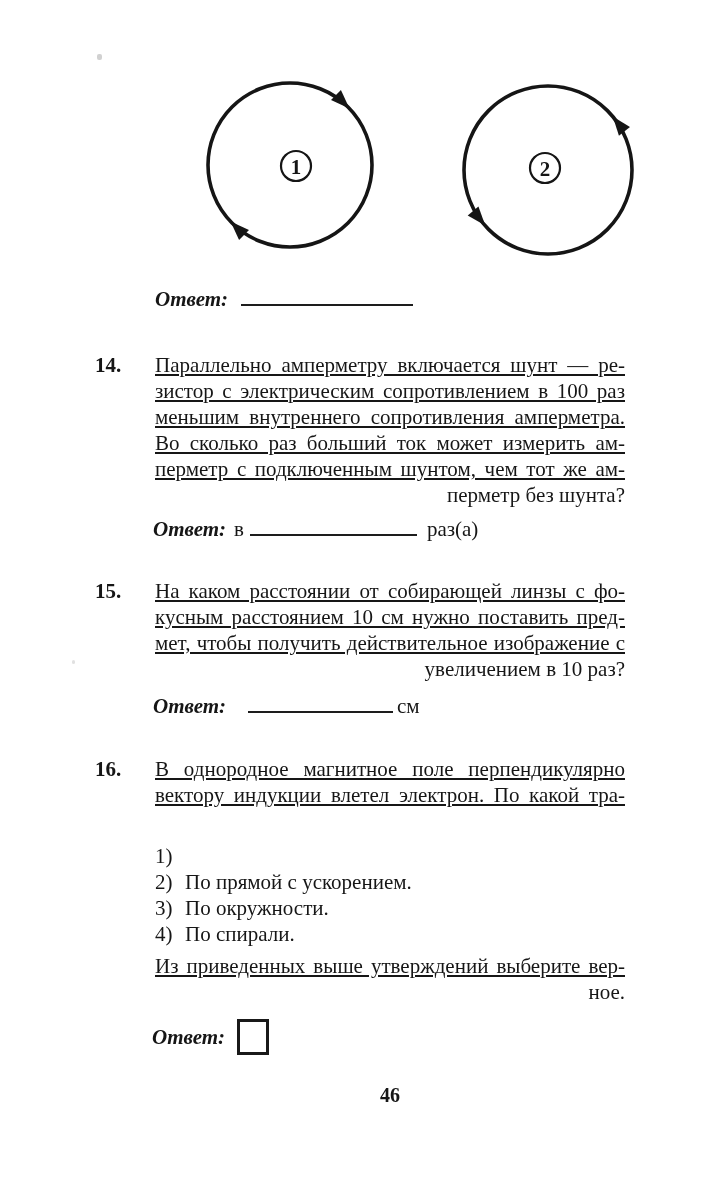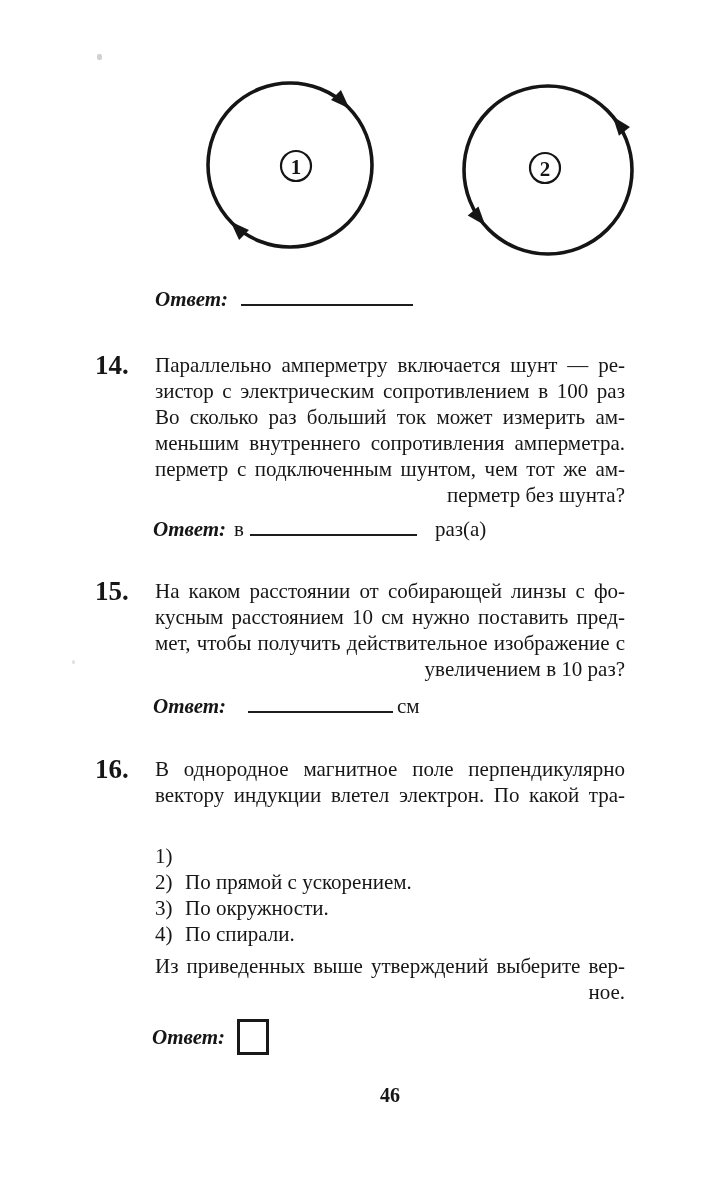--- a/index.html
+++ b/index.html
@@ -3,28 +3,28 @@
 <meta charset="utf-8">
 <style>
   html,body{margin:0;padding:0;}
   body{
     width:720px;height:1181px;background:#ffffff;position:relative;
     font-family:"Liberation Serif", serif;color:#161616;overflow:hidden;
   }
   .page{position:absolute;inset:0;background:#fff;}
   .q-num{
     position:absolute;left:95px;width:50px;
-    font-size:27px;font-weight:bold;line-height:26px;
+    font-size:21px;font-weight:bold;line-height:26px;
   }
   .lines{
     position:absolute;left:155px;width:470px;
     font-size:21px;line-height:26px;
   }
   .lines div{min-height:26px;text-align:right;}
-  .lines .j{text-align:justify;text-align-last:justify;}
+  .lines .j{text-align:justify;text-align-last:justify;text-decoration:underline;}
   .opts{position:absolute;left:155px;width:470px;font-size:21px;line-height:26px;}
   .opt{display:flex;}
   .opt .mk{width:30px;flex:0 0 30px;}
   .ans{
     position:absolute;display:flex;align-items:baseline;
     font-size:21px;line-height:26px;white-space:nowrap;
   }
   .ans .lbl{font-style:italic;font-weight:bold;}
   .blank{
     display:inline-block;height:17px;margin-bottom:-5px;
@@ -71,30 +71,30 @@
 
   <div class="ans" style="left:155px;top:286px">
     <span class="lbl">Ответ:</span>
     <span class="blank" style="width:172px;margin-left:13px"></span>
   </div>
 
   <div class="q-num" style="top:352px">14.</div>
   <div class="lines" style="top:352px">
     <div class="j">Параллельно амперметру включается шунт — ре-</div>
     <div class="j">зистор с электрическим сопротивлением в 100 раз</div>
+    <div class="j">меньшим внутреннего сопротивления амперметра.</div>
     <div class="j">Во сколько раз больший ток может измерить ам-</div>
-    <div class="j">меньшим внутреннего сопротивления амперметра.</div>
     <div class="j">перметр с подключенным шунтом, чем тот же ам-</div>
     <div>перметр без шунта?</div>
   </div>
   <div class="ans" style="left:153px;top:516px">
     <span class="lbl">Ответ:</span>
     <span style="margin-left:8px">в</span>
     <span class="blank" style="width:167px;margin-left:6px"></span>
-    <span style="margin-left:18px">раз(а)</span>
+    <span style="margin-left:10px">раз(а)</span>
   </div>
 
   <div class="q-num" style="top:578px">15.</div>
   <div class="lines" style="top:578px">
     <div class="j">На каком расстоянии от собирающей линзы с фо-</div>
     <div class="j">кусным расстоянием 10 см нужно поставить пред-</div>
     <div class="j">мет, чтобы получить действительное изображение с</div>
     <div>увеличением в 10 раз?</div>
   </div>
   <div class="ans" style="left:153px;top:693px">

